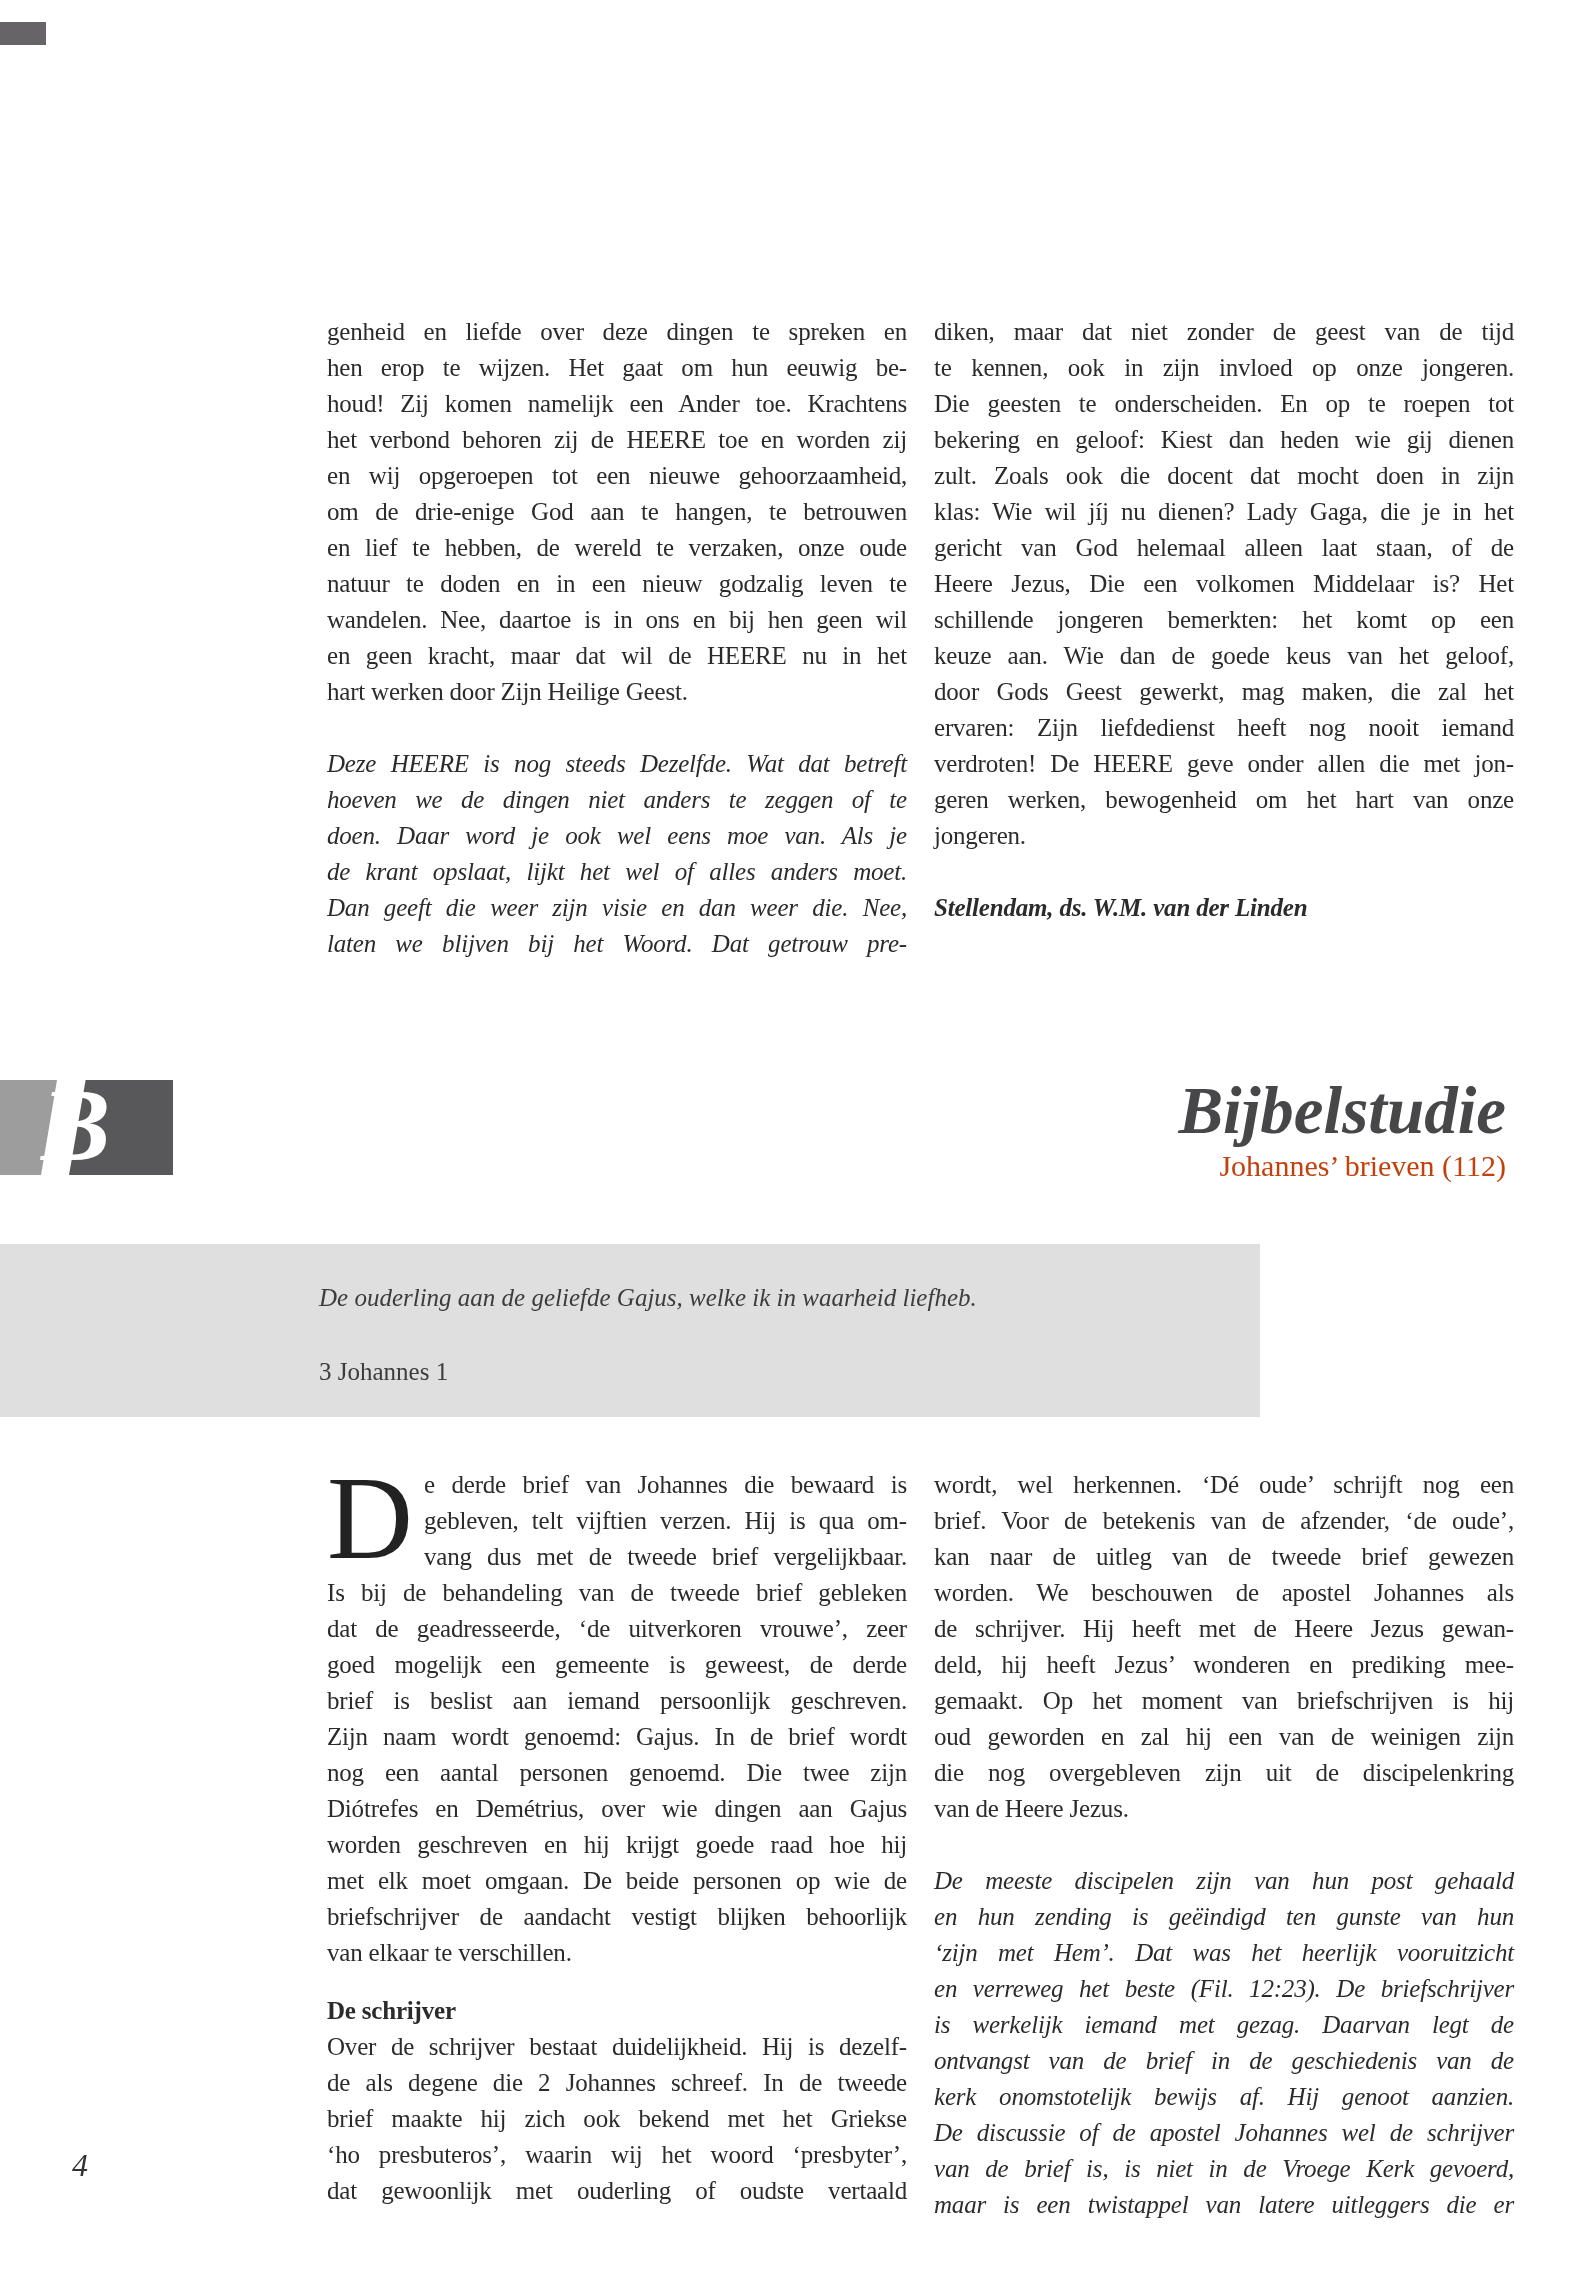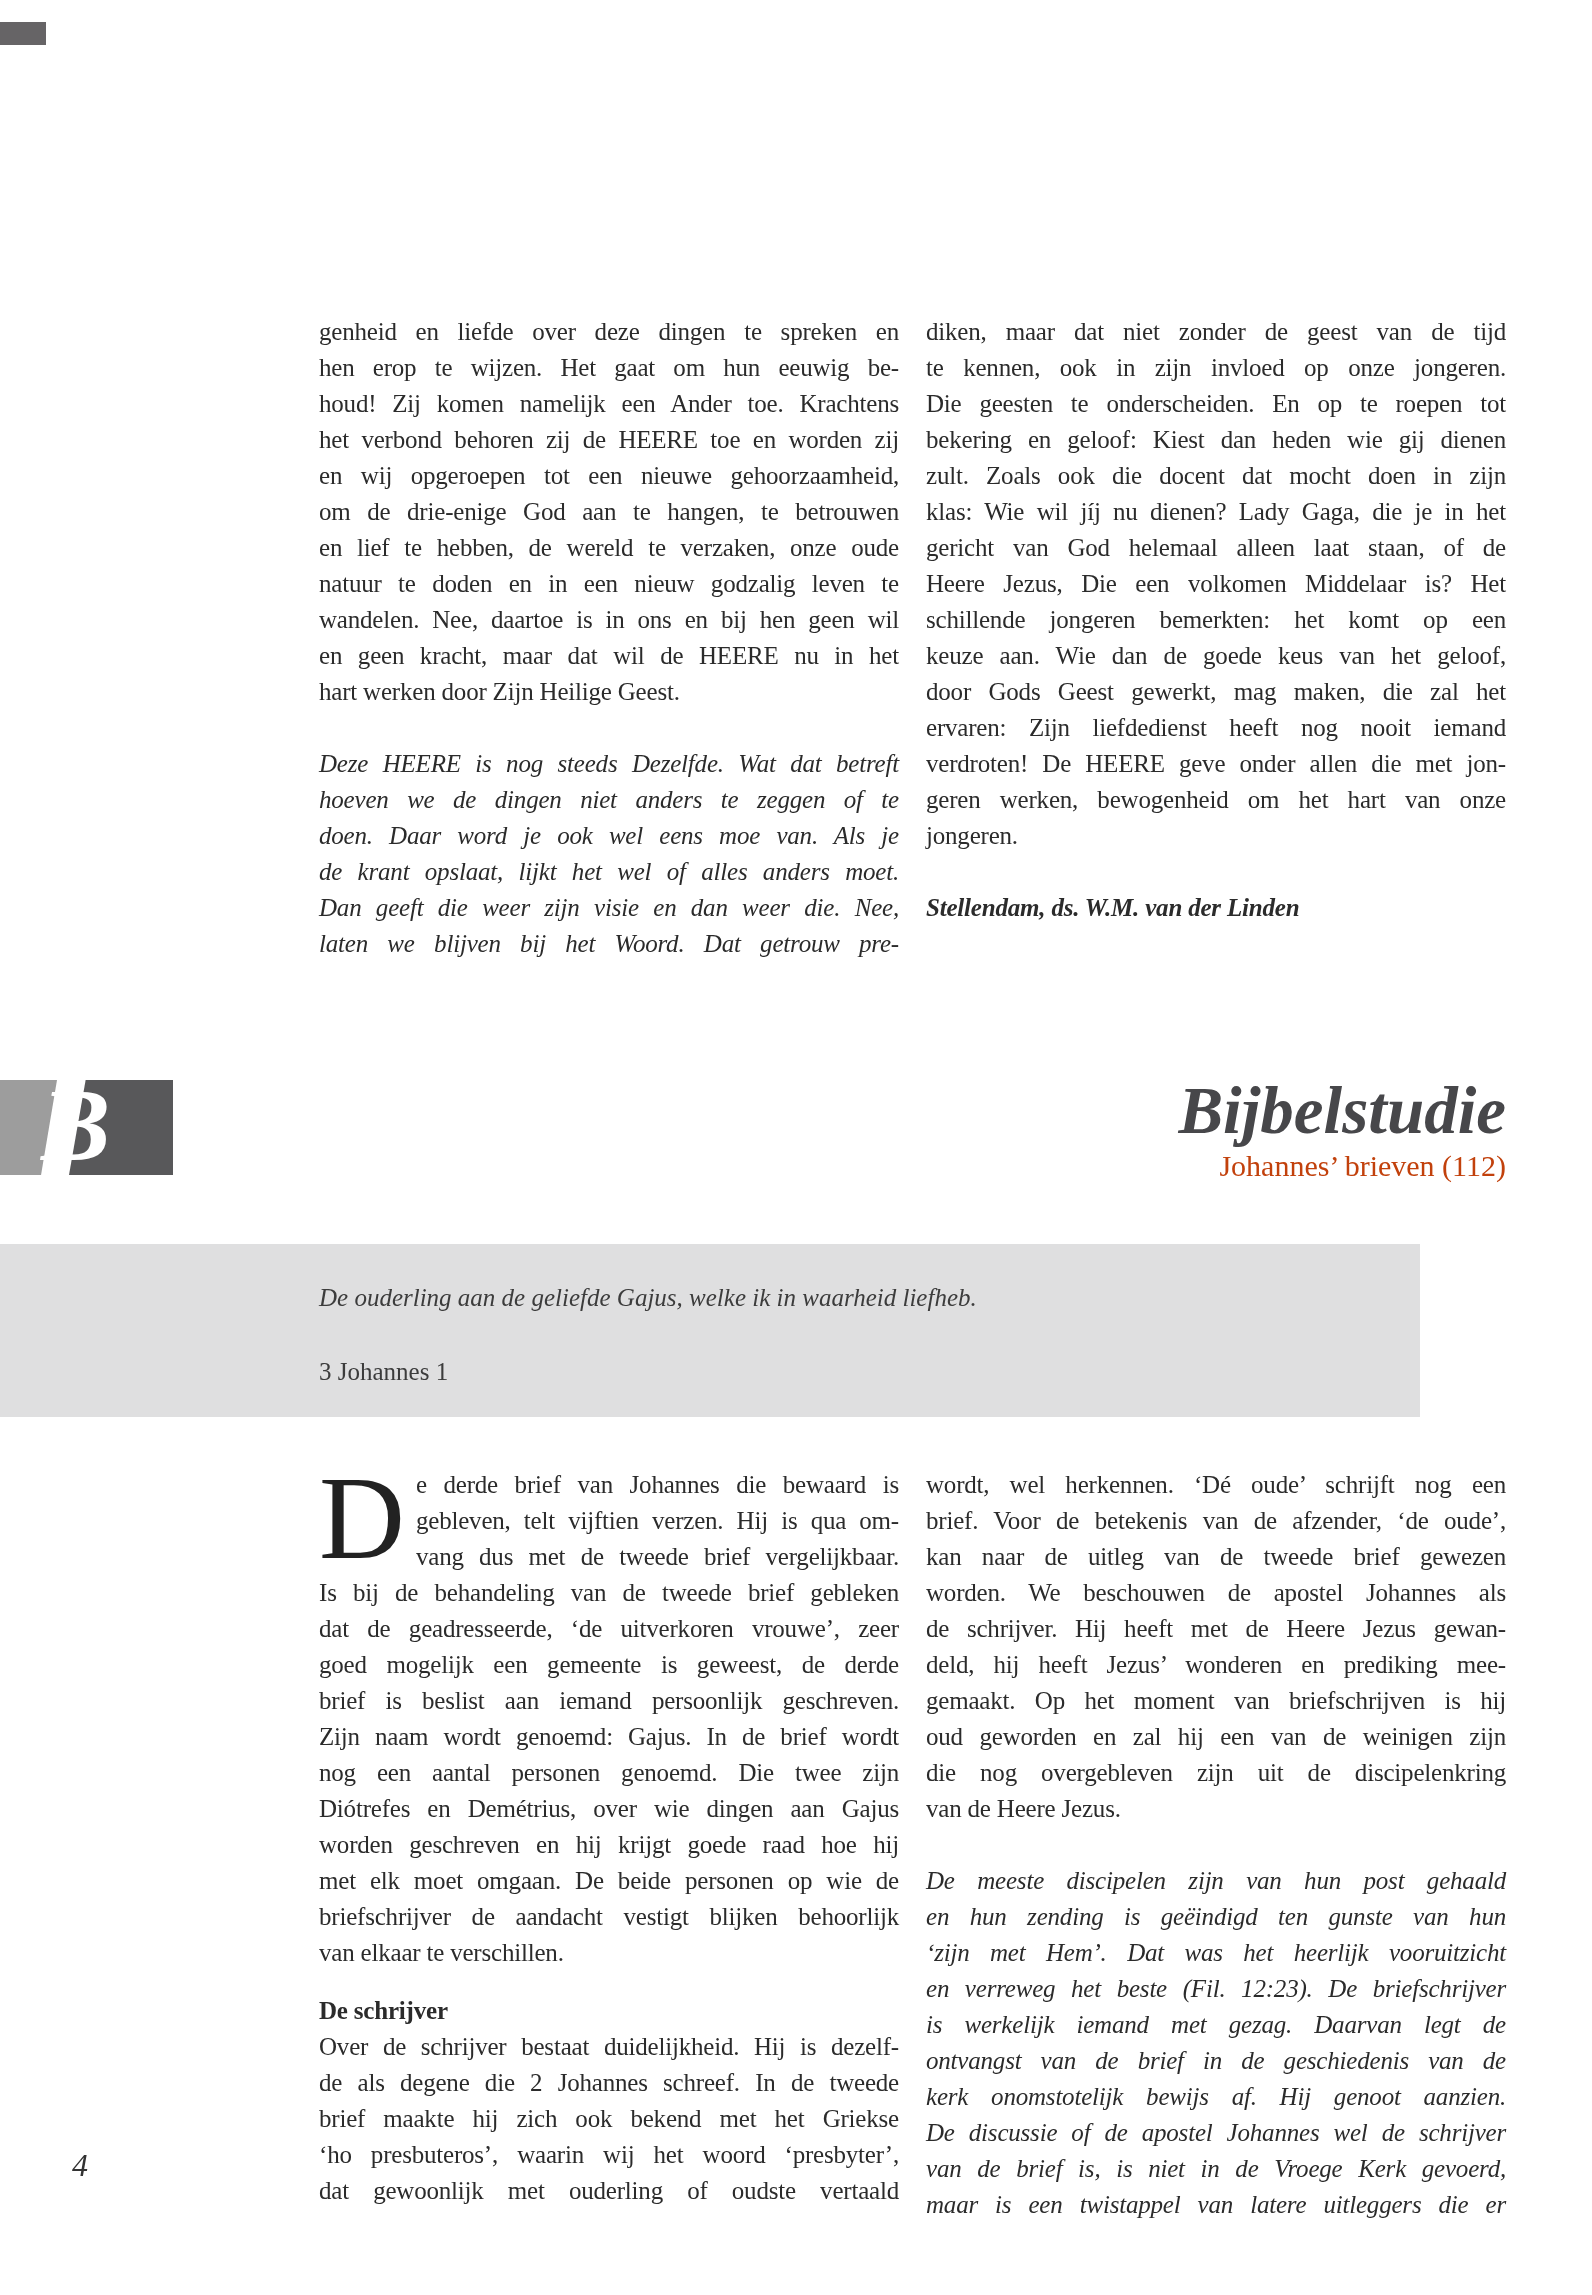--- a/index.html
+++ b/index.html
@@ -5,21 +5,21 @@
   html,body{margin:0;padding:0;}
   body{
     width:1592px;height:2295px;position:relative;background:#ffffff;
     font-family:"Liberation Serif", serif;color:#2b2b2b;
     overflow:hidden;
   }
   .abs{position:absolute;}
   
   .corner-mark{left:0;top:21.6px;width:46px;height:23px;background:#666466;}
   
-  .col{width:580px;font-size:25px;line-height:36px;letter-spacing:-0.2px;color:#2b2b2b;}
+  .col{width:580px;font-size:25px;line-height:36px;letter-spacing:-0.2px;color:#2b2b2b;margin-left:8px;}
   .col-left{left:319px;}
   .col-right{left:926px;}
   .intro{top:314px;}
   .study{top:1467px;}
   .para + .para{margin-top:36px;font-style:italic;}
   .line{text-align:justify;text-align-last:justify;hyphens:none;}
   .line.last{text-align-last:left;}
   .it{}
   .signature{font-weight:bold;font-style:italic;margin-top:36px;}
   .subhead{font-weight:bold;margin-top:21px;line-height:37px;}
@@ -33,21 +33,21 @@
   .logo-light{position:absolute;left:0;top:0;width:57px;height:95px;background:#9d9d9d;
     clip-path:polygon(0 0,100% 0,72% 100%,0 100%);}
   .logo-dark{position:absolute;left:69px;top:0;width:104px;height:95px;background:#58585a;
     clip-path:polygon(16% 0,100% 0,100% 100%,0 100%);}
   .logo-b{position:absolute;left:41px;top:-5.2px;font-size:104px;line-height:100px;
     font-weight:bold;font-style:italic;color:#ffffff;}
   .title-block{right:86px;top:1075px;text-align:right;}
   .section-title{font-size:67px;line-height:71px;font-weight:bold;font-style:italic;color:#47474a;}
   .section-subtitle{font-size:30px;line-height:35px;color:#c2410c;margin-top:1.7px;}
   
-  .quote-bar{left:0;top:1244px;width:1420px;height:173px;background:#dfdfe0;}
+  .quote-bar{left:0;top:1244px;width:1260px;height:173px;background:#dfdfe0;}
   .quote-text{position:absolute;left:319px;top:40px;font-style:italic;font-size:25px;color:#3c3c3c;}
   .quote-ref{position:absolute;left:319px;top:114px;font-size:25px;color:#3c3c3c;}
   
   .page-number{left:72px;top:2147px;font-size:32px;font-style:italic;color:#333;}
 </style>
 </head>
 <body>
 
 <div class="abs corner-mark"></div>
 

